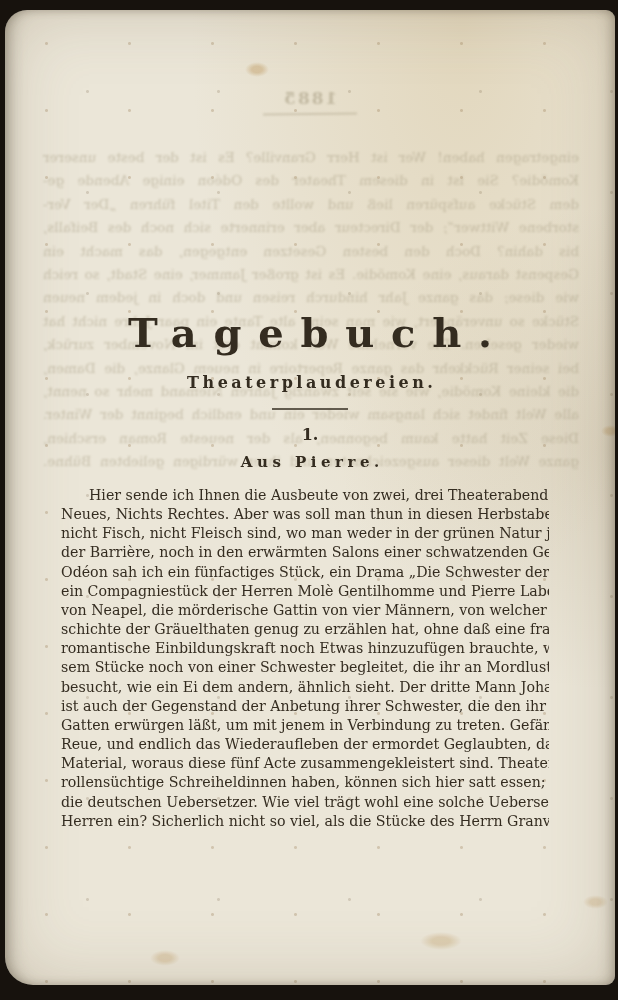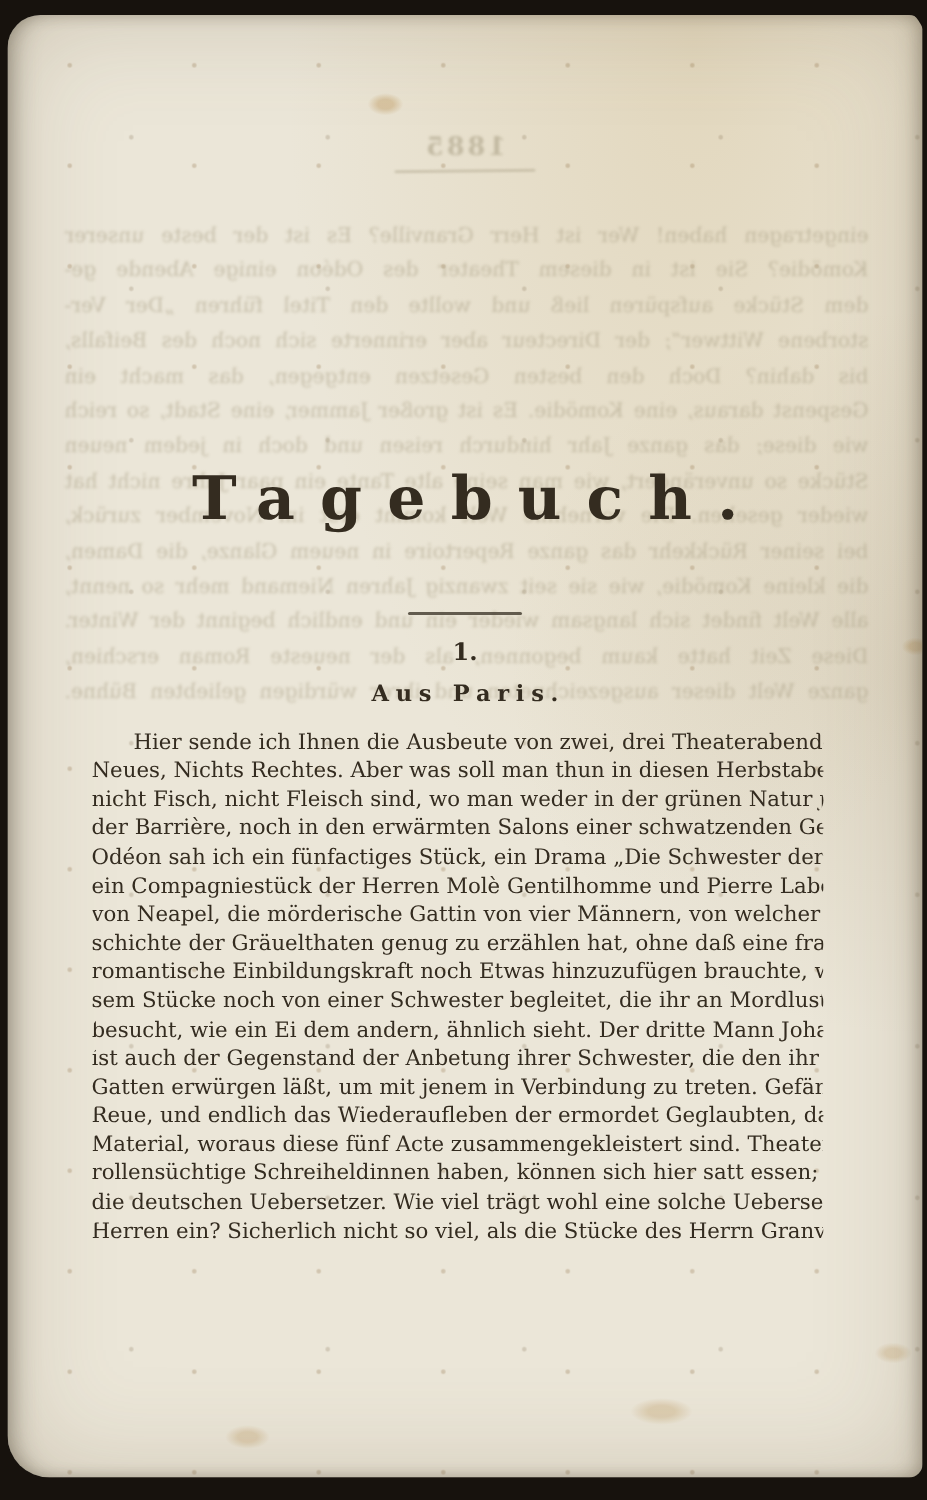--- a/index.html
+++ b/index.html
@@ -1,15 +1,15 @@
 <!DOCTYPE html>
 <html style="--background: #17120d; --paper: #ebe6d8; --ink: #342c20; --ghost: #a49a7f; --rule: #4a4336;"><head>
 <meta charset="utf-8">
 <style>
-  * { margin:0; padding:0; box-sizing:border-box;border-radius:32px; }
+  * { margin:0; padding:0; box-sizing:border-box; }
   html,body { width:618px; height:1000px; overflow:hidden; }
   body {
     background: var(--background, #17120d);
     font-family: "DejaVu Serif", "Liberation Serif", serif;
   }
   .scan { position:relative; width:618px; height:1000px; }
 
   .paper {
     position:absolute; left:5px; right:3px; top:10px; bottom:15px;
     border-radius: 22px 9px 9px 28px;
@@ -119,26 +119,27 @@
         <div class="ghost-line">wieder gesehen. Die vornehme Welt kommt erst im November zurück,</div>
         <div class="ghost-line">bei seiner Rückkehr das ganze Repertoire in neuem Glanze, die Damen,</div>
         <div class="ghost-line">die kleine Komödie, wie sie seit zwanzig Jahren Niemand mehr so nennt,</div>
         <div class="ghost-line">alle Welt findet sich langsam wieder ein und endlich beginnt der Winter.</div>
         <div class="ghost-line">Diese Zeit hatte kaum begonnen, als der neueste Roman erschien,</div>
         <div class="ghost-line">ganze Welt dieser ausgezeichneten und ihrer würdigen geliebten Bühne.</div>
       </div>
 
     <h1 class="title">Tagebuch.</h1>
 
+    <h2 class="subtitle">Theaterplaudereien.</h2>
 
     <div class="rule"></div>
 
     <div class="section-number">1.</div>
 
-    <div class="section-heading">Aus Paris.</div>
+    <div class="section-heading">Aus Pierre.</div>
 
     <div class="body-text">
         <div class="body-line">Hier sende ich Ihnen die Ausbeute von zwei, drei Theaterabenden; allerlei</div>
         <div class="body-line">Neues, Nichts Rechtes. Aber was soll man thun in diesen Herbstabenden, die</div>
         <div class="body-line">nicht Fisch, nicht Fleisch sind, wo man weder in der grünen Natur jenseits</div>
         <div class="body-line">der Barrière, noch in den erwärmten Salons einer schwatzenden Gesellschaft</div>
         <div class="body-line">Odéon sah ich ein fünfactiges Stück, ein Drama „Die Schwester der Königin“,</div>
         <div class="body-line">ein Compagniestück der Herren Molè Gentilhomme und Pierre Laboco; Johanne</div>
         <div class="body-line">von Neapel, die mörderische Gattin von vier Männern, von welcher die Ge-</div>
         <div class="body-line">schichte der Gräuelthaten genug zu erzählen hat, ohne daß eine französisch-</div>

